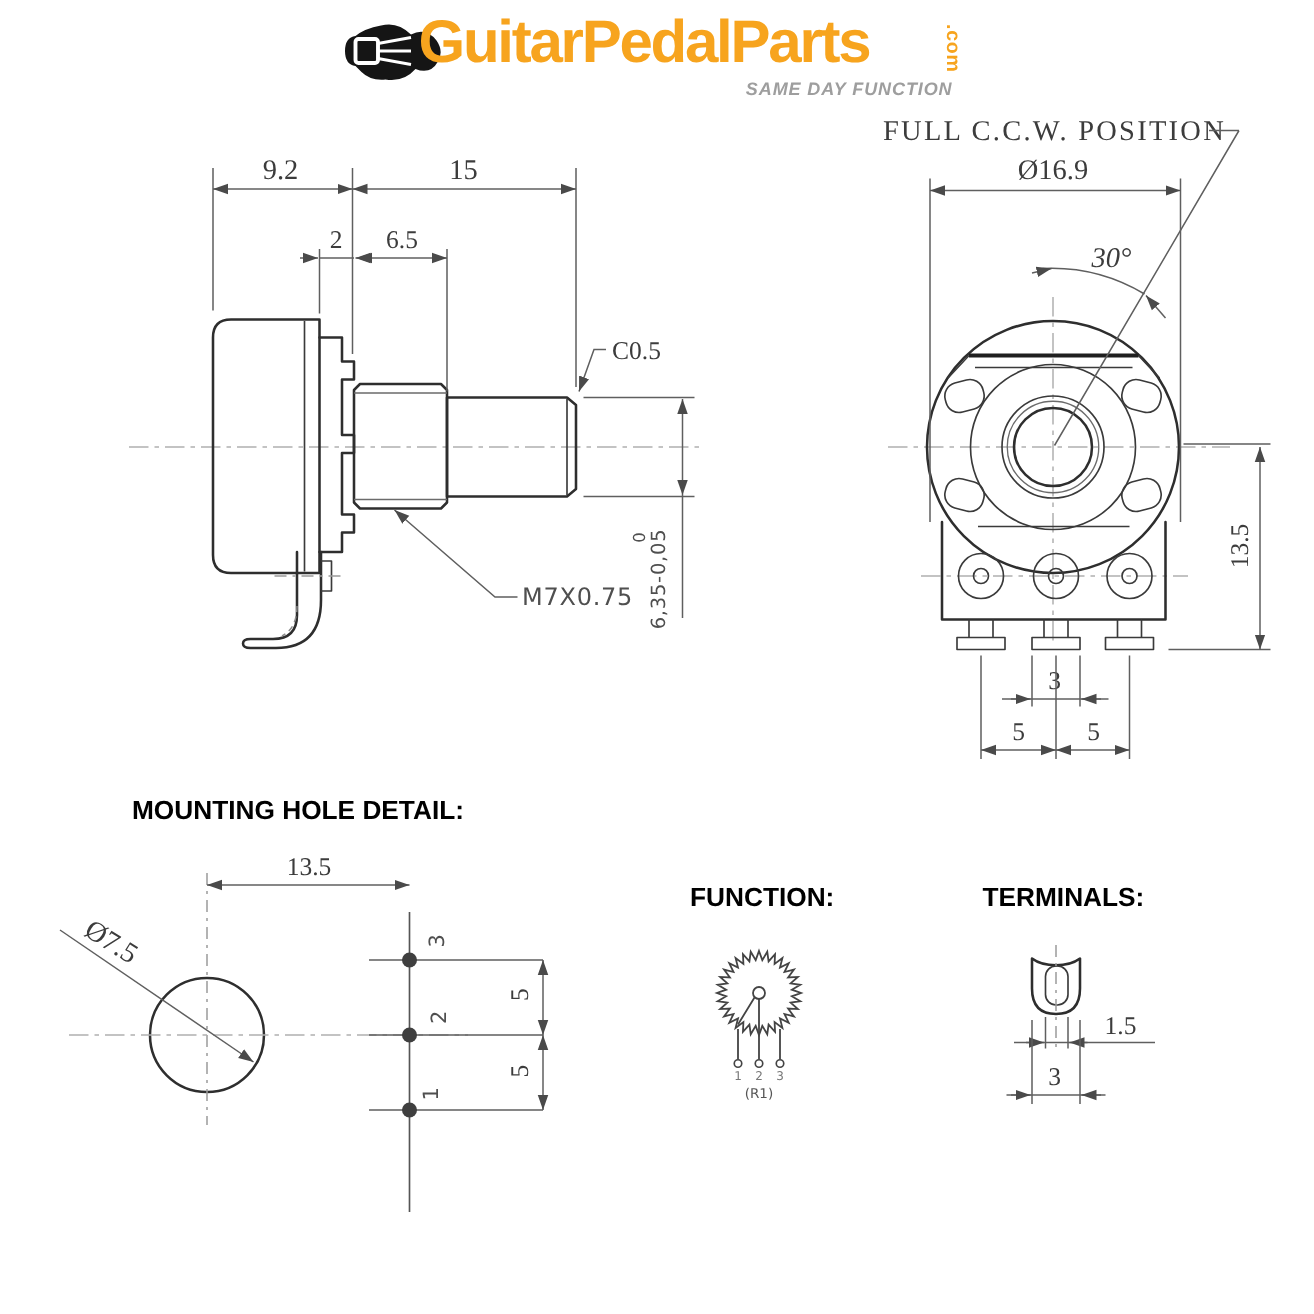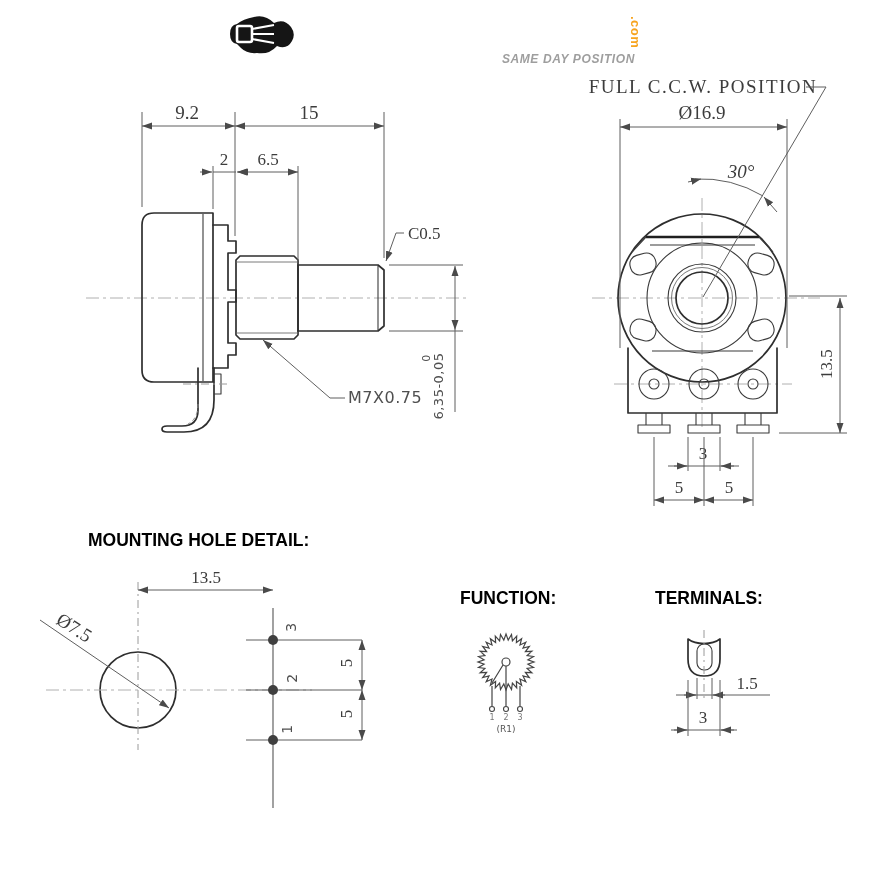--- a/index.html
+++ b/index.html
@@ -37,22 +37,23 @@
 <body>
 
 <div id="page">
 
   <header id="logo">
     <svg class="gicon" width="66" height="46" viewBox="0 0 66 46">
       <path d="M8,12 Q1,13 1,22 Q1,31 8,32 L12,36 Q18,42 28,41 Q40,43 48,34 Q58,38 63,29 Q67,22 62,15 Q55,6 45,11 Q36,2 25,5 Q14,7 8,12 Z" fill="#151515"></path>
       <rect x="8" y="14" width="15" height="16" rx="2" fill="none" stroke="#fff" stroke-width="2.6"></rect>
       <path d="M23,17 L45,13 M23,22 L45,22 M23,27 L45,31" stroke="#fff" stroke-width="2" fill="none"></path>
     </svg>
+    <div class="brand">GuitarPedalParts</div>
     <span class="tld">.com</span>
-    <div class="tagline">SAME DAY POSITION</div>
+    <div class="tagline">SAME DAY FUNCTION</div>
   </header>
 
   <svg id="drawing" width="876" height="876" viewBox="0 0 876 876">
     <defs>
       <marker id="arw" markerWidth="11" markerHeight="9" refX="10" refY="4.5" orient="auto-start-reverse" markerUnits="userSpaceOnUse">
         <path d="M0,1 L10,4.5 L0,8 Z" fill="#4a4a4a"></path>
       </marker>
     </defs>
 
     <g>

